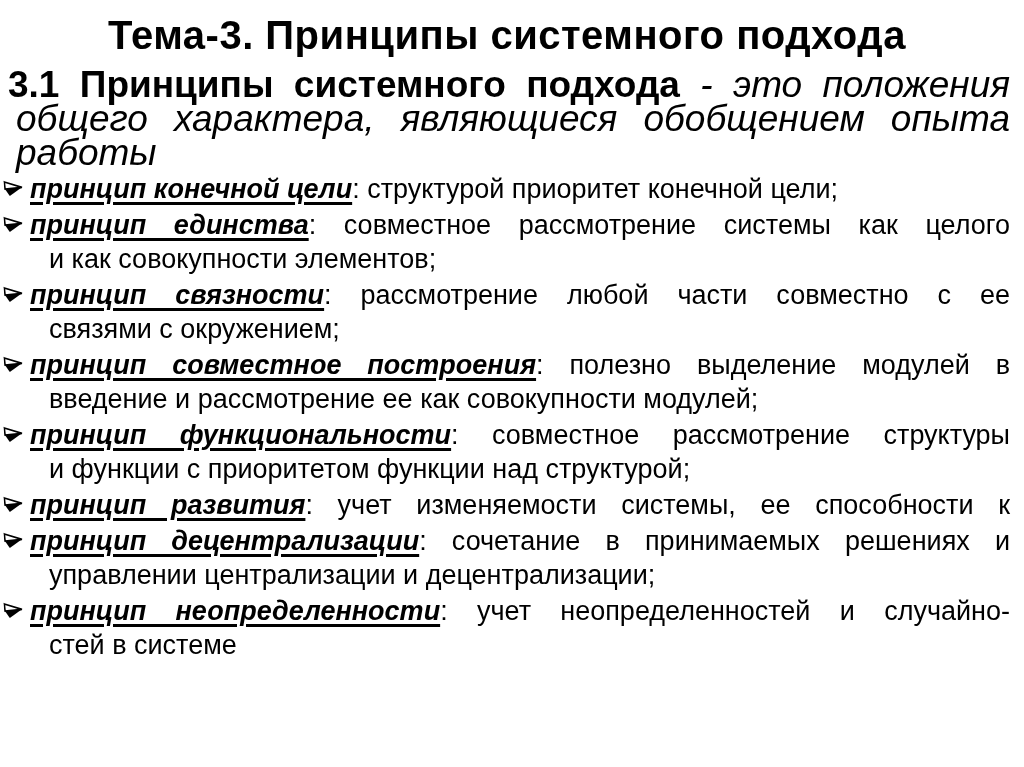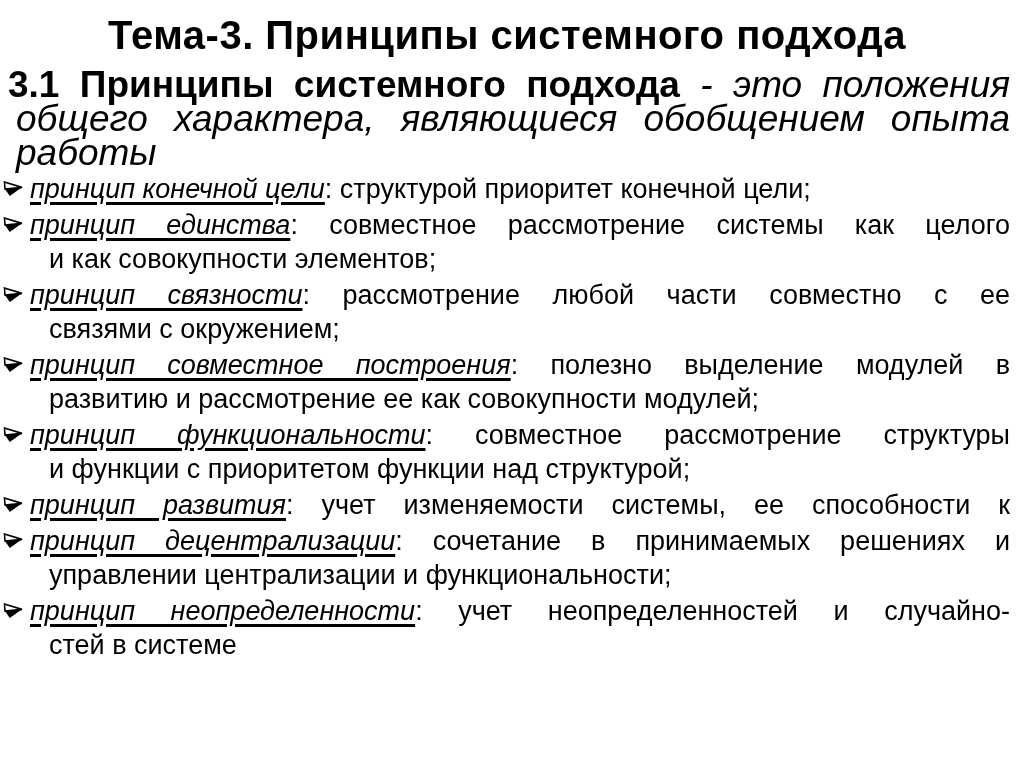--- a/index.html
+++ b/index.html
@@ -32,21 +32,21 @@
   .just { text-align: justify; text-align-last: justify; text-justify: inter-word; }
 
   .bullets { font-size: 27px; line-height: 34px; }
   .bullet { position: relative; padding-left: 26px; margin-top: 2px; }
   .marker {
     position: absolute; left: 0; top: 6px;
     width: 20px; height: 20px; display: inline-block;
   }
   .marker svg { display: block; transform: rotate(-6deg); }
   .term {
-    font-weight: normal; font-style: italic;
+    font-weight: bold; font-style: italic;
     text-decoration: underline;
     text-decoration-thickness: 2.5px;
     text-underline-offset: 4px;
     margin-top: 48px;
   }
   .l2 { padding-left: 19px; }
 </style>
 </head>
 <body>
 
@@ -94,21 +94,21 @@
   </div>
 
   <div class="bullet">
     <span class="marker">
       <svg width="20" height="20" viewBox="0 0 20 20">
         <path d="M1 3 L18 10.2 L1 10.2 Z" fill="#ffffff" stroke="#000000" stroke-width="1.6"></path>
         <path d="M1 10.2 L18 10.2 L5 17.5 Z" fill="#000000"></path>
       </svg>
     </span>
     <div class="line l1 just"><span class="term">принцип совместное построения</span><span class="rest">: полезно выделение модулей в</span></div>
-    <div class="line l2">развитию и рассмотрение ее как совокупности модулей;</div>
+    <div class="line l2">введение и рассмотрение ее как совокупности модулей;</div>
   </div>
 
 
   <div class="bullet">
     <span class="marker">
       <svg width="20" height="20" viewBox="0 0 20 20">
         <path d="M1 3 L18 10.2 L1 10.2 Z" fill="#ffffff" stroke="#000000" stroke-width="1.6"></path>
         <path d="M1 10.2 L18 10.2 L5 17.5 Z" fill="#000000"></path>
       </svg>
     </span>
@@ -127,21 +127,21 @@
   </div>
 
   <div class="bullet">
     <span class="marker">
       <svg width="20" height="20" viewBox="0 0 20 20">
         <path d="M1 3 L18 10.2 L1 10.2 Z" fill="#ffffff" stroke="#000000" stroke-width="1.6"></path>
         <path d="M1 10.2 L18 10.2 L5 17.5 Z" fill="#000000"></path>
       </svg>
     </span>
     <div class="line l1 just"><span class="term">принцип децентрализации</span><span class="rest">: сочетание в принимаемых решениях и</span></div>
-    <div class="line l2">управлении централизации и функциональности;</div>
+    <div class="line l2">управлении централизации и децентрализации;</div>
   </div>
 
   <div class="bullet">
     <span class="marker">
       <svg width="20" height="20" viewBox="0 0 20 20">
         <path d="M1 3 L18 10.2 L1 10.2 Z" fill="#ffffff" stroke="#000000" stroke-width="1.6"></path>
         <path d="M1 10.2 L18 10.2 L5 17.5 Z" fill="#000000"></path>
       </svg>
     </span>
     <div class="line l1 just"><span class="term">принцип неопределенности</span><span class="rest">: учет неопределенностей и случайно-</span></div>

